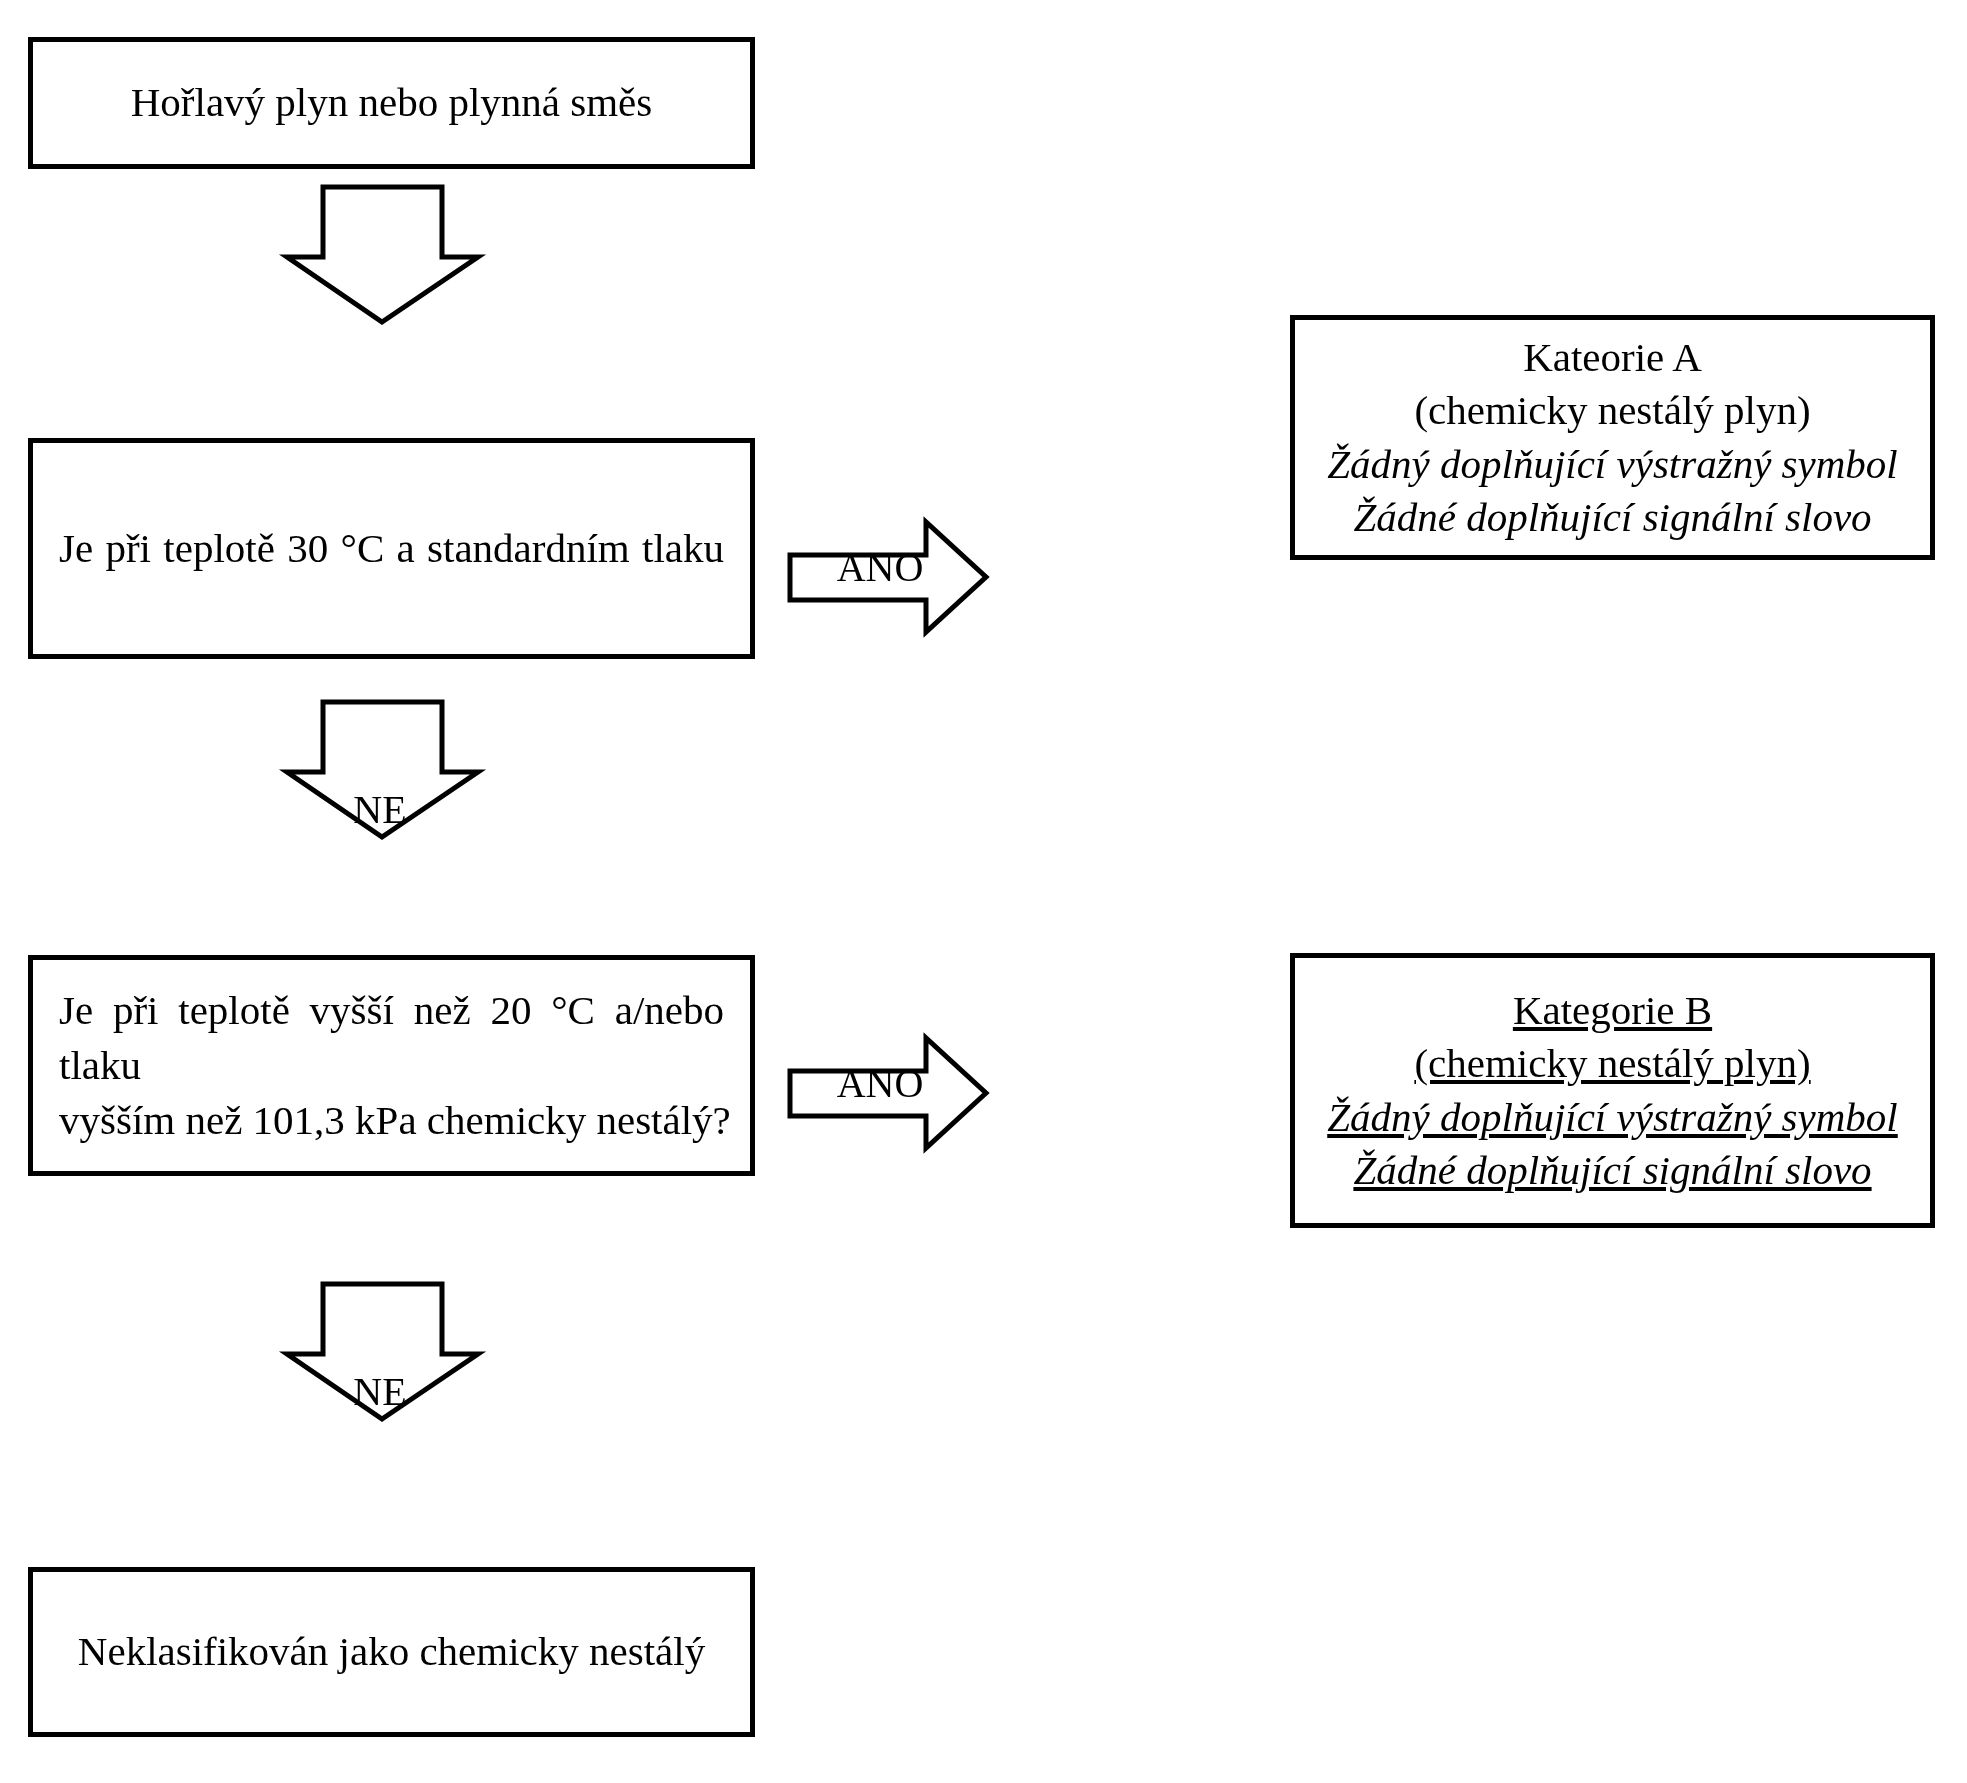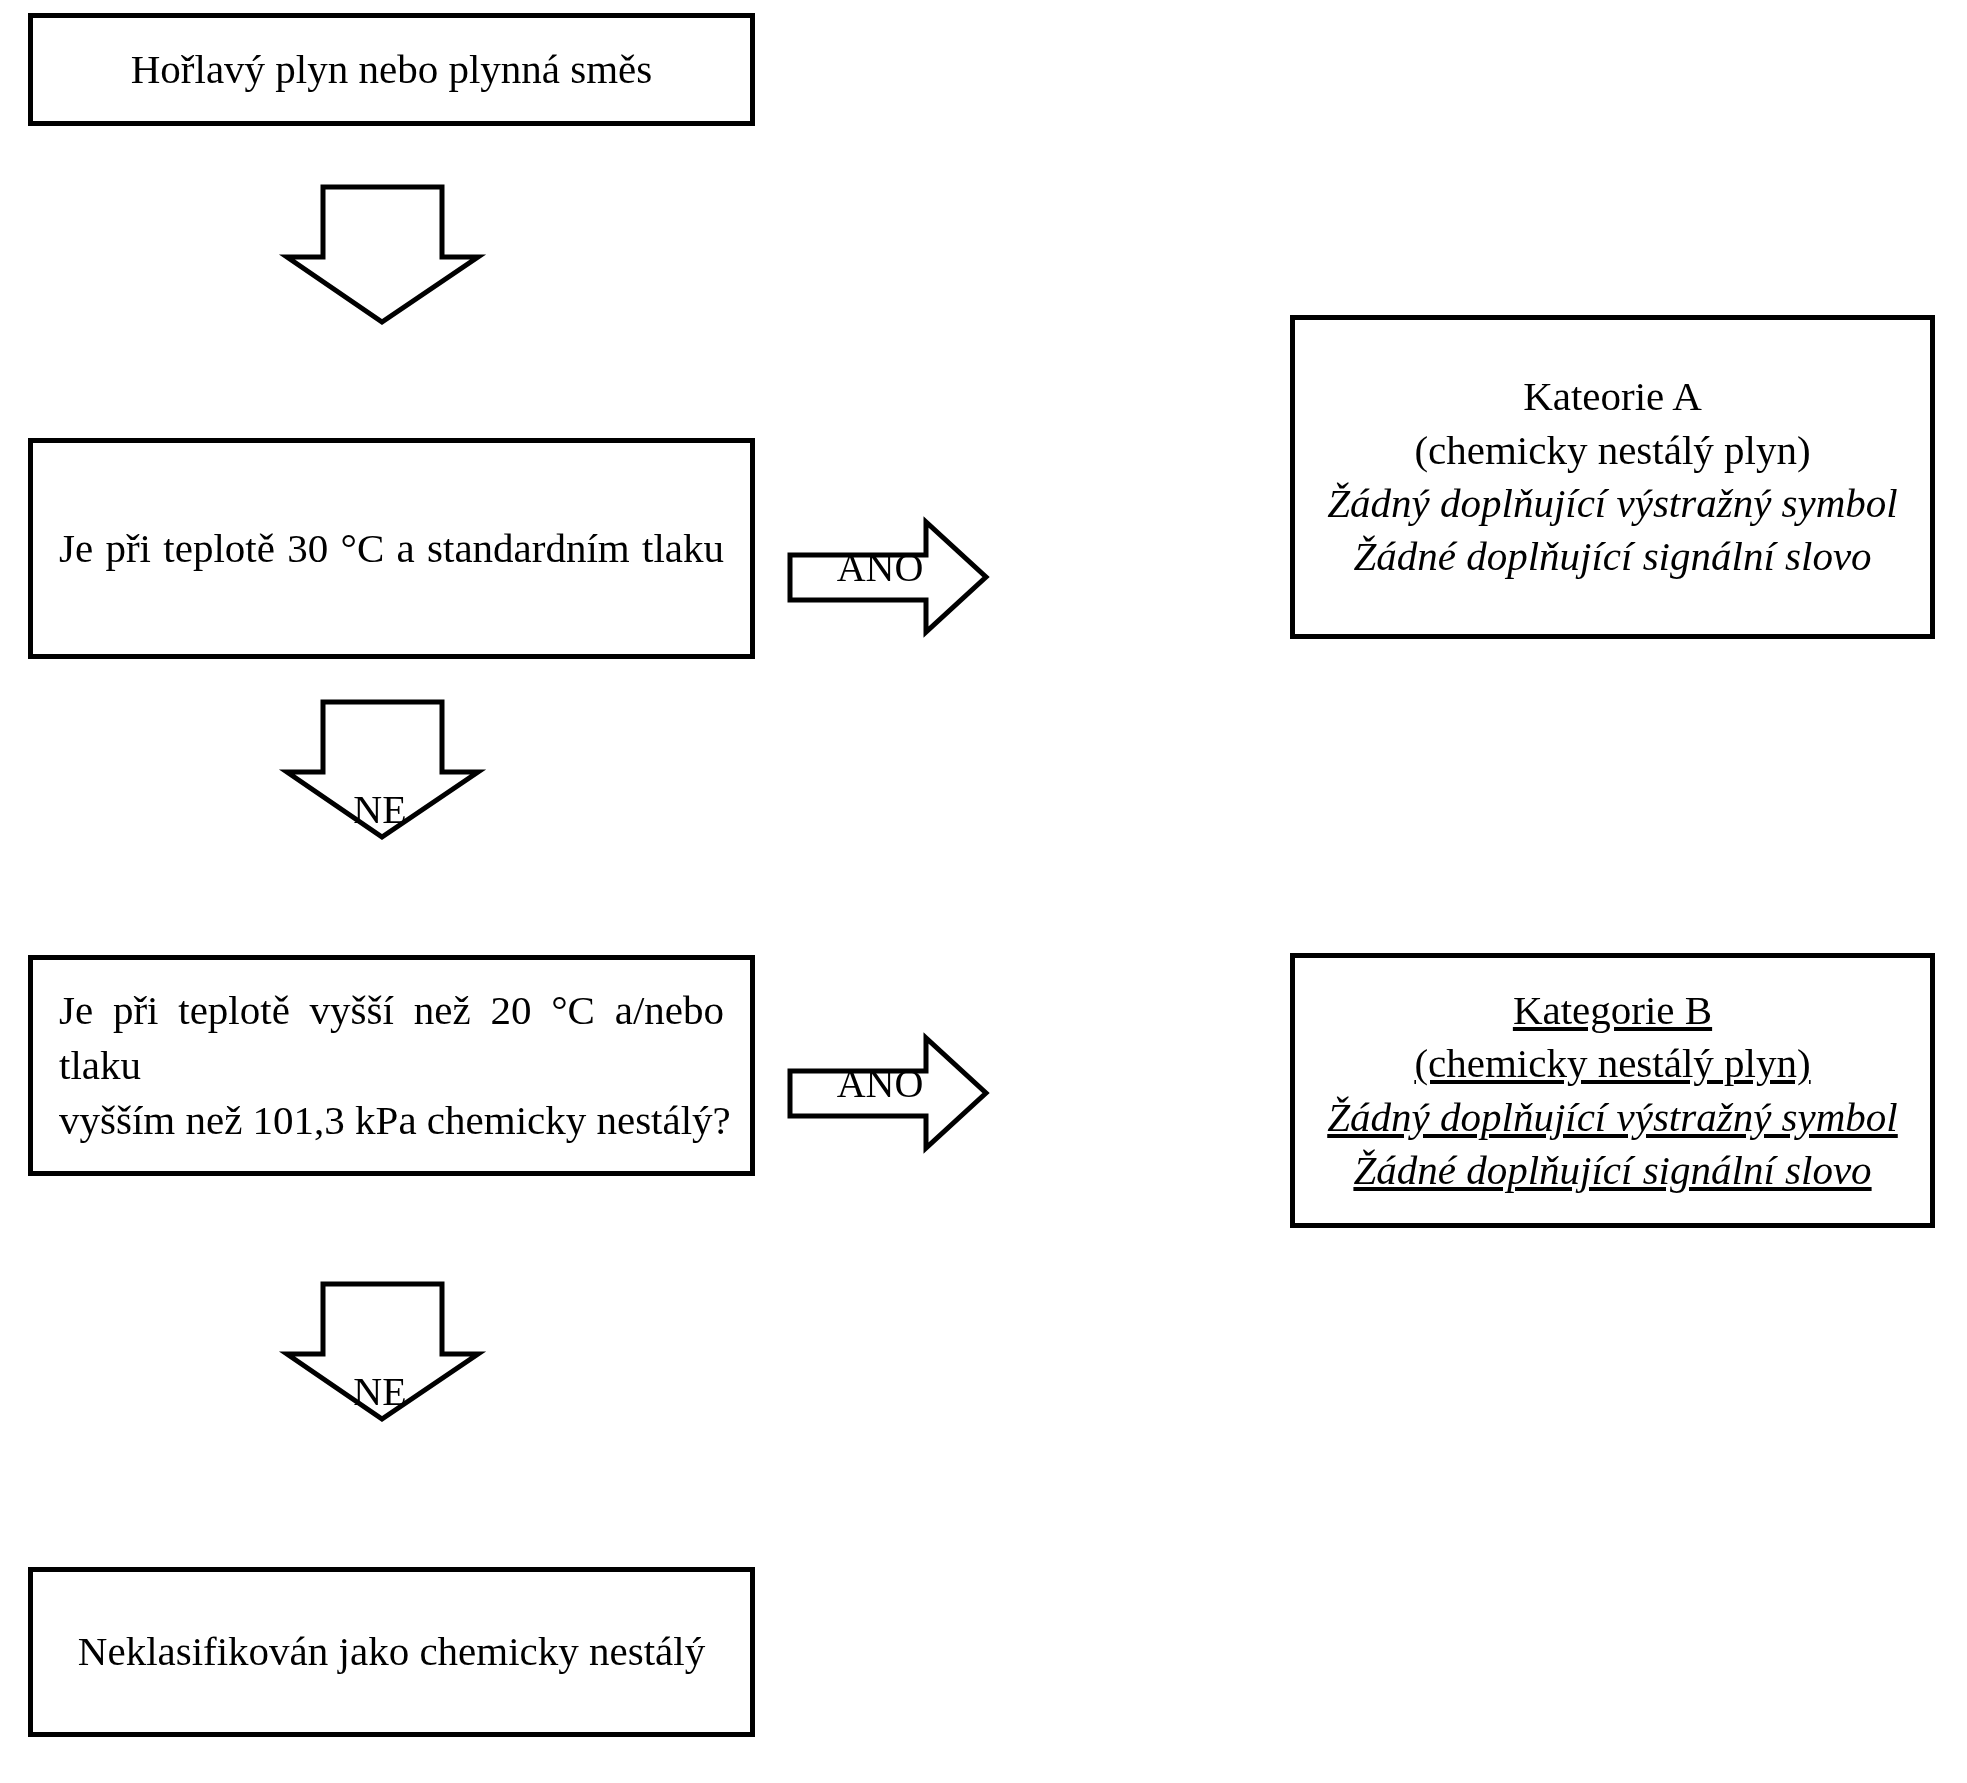--- a/index.html
+++ b/index.html
@@ -63,38 +63,38 @@
   .qline-last {
     display: block;
     text-align: center;
     white-space: nowrap;
   }
 
   .italic { font-style: italic; }
 
   
   #box-start {
-    left: 28px;  top: 13px;
-    width: 727px; height: 113px;
+    left: 28px;  top: 37px;
+    width: 727px; height: 132px;
   }
   #box-q1 {
     left: 28px;  top: 438px;
     width: 727px; height: 221px;
   }
   #box-q2 {
     left: 28px;  top: 955px;
     width: 727px; height: 221px; justify-content: center;
   }
   #box-end {
     left: 28px;  top: 1567px;
     width: 727px; height: 170px;
   }
   #box-catA {
     left: 1290px; top: 315px;
-    width: 645px;  height: 324px;
+    width: 645px;  height: 245px;
   }
   #box-catB {
     left: 1290px; top: 953px;
     width: 645px;  height: 275px; text-decoration: underline;
   }
 
   
   .arrow-svg {
     position: absolute;
     overflow: visible;

